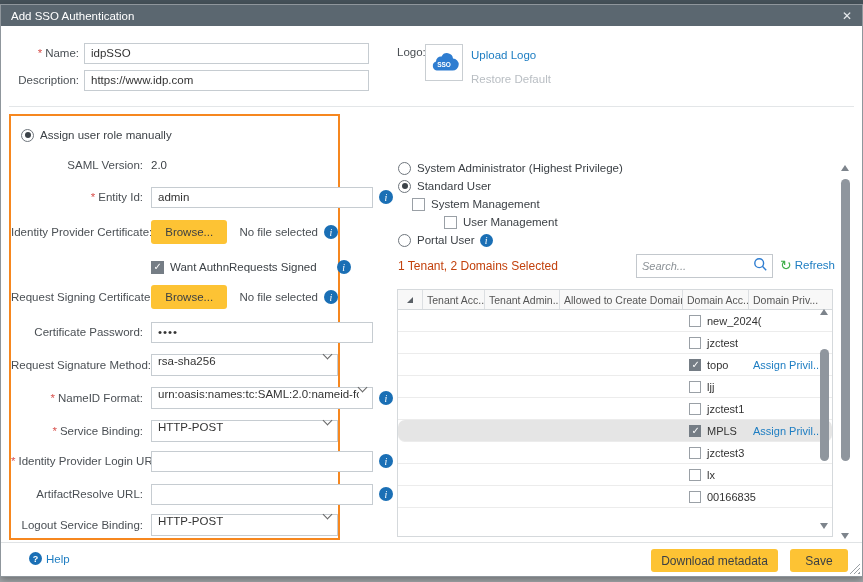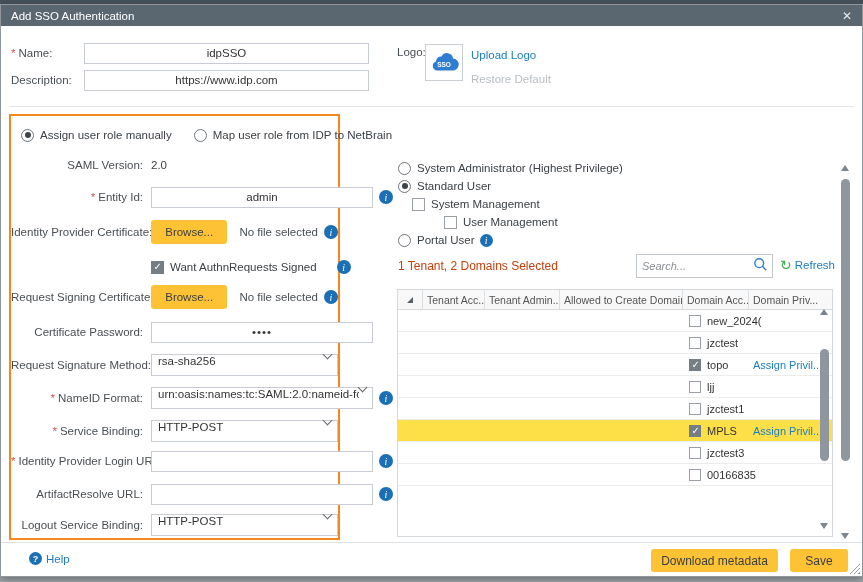--- a/index.html
+++ b/index.html
@@ -15,25 +15,25 @@
     background:#fff; border:1px solid #8f969c; box-shadow:0 3px 8px rgba(0,0,0,.35);
   }
   .titlebar {
     position:absolute; left:0; top:0; right:0; height:21px; background:#5b6770;
     color:#fff; display:flex; align-items:center; padding:0 10px; font-size:11.5px;
   }
   .titlebar .close { margin-left:auto; cursor:pointer; font-size:12px; color:#e8ebee; }
 
   
   .hrow { position:absolute; display:flex; align-items:center; height:22px; }
-  .hlabel { text-align:left; color:#4a4f54; font-size:11.5px; white-space:nowrap; }
+  .hlabel { text-align:right; color:#4a4f54; font-size:11.5px; white-space:nowrap; }
   .req { color:#d9534f; margin-right:3px; }
   .tinput {
     height:21px; border:1px solid #c6ccd1; background:#fff; color:#333;
-    font-size:11.5px; padding:0 6px; font-family:inherit; outline:none;text-align:center;
+    font-size:11.5px; padding:0 6px; font-family:inherit; outline:none;
   }
   .logo-box {
     position:absolute; left:424px; top:39px; width:38px; height:37px;
     border:1px solid #c9ced2; display:flex; align-items:center; justify-content:center; background:#fff;
   }
   .link { color:#1d7dc2; cursor:pointer; font-size:11.5px; text-decoration:none; }
   .disabled-link { color:#b9bec3; font-size:11.5px; }
   .divider-top { position:absolute; left:8px; right:8px; top:101px; border-top:1px solid #e3e6e8; }
 
   
@@ -87,21 +87,21 @@
 
   
   .grid { position:absolute; left:396px; top:284px; width:436px; height:248px; border:1px solid #d5d9dc; background:#fff; }
   .g-head { display:grid; grid-template-columns:25px 62px 75px 123px 66px 1fr; height:20px;
     background:#f8f8f8; border-bottom:1px solid #d5d9dc; }
   .g-head > div { border-right:1px solid #dcdfe2; font-size:10.5px; color:#555;
     display:flex; align-items:center; padding:0 4px; white-space:nowrap; overflow:hidden; }
   .g-head > div:last-child { border-right:none; }
   .g-row { display:grid; grid-template-columns:25px 62px 75px 123px 66px 1fr; height:22px;
     border-bottom:1px solid #ececec; align-items:center; }
-  .g-row.hl { background:#fde047; }
+  .g-row.hl { background:#e5e5e5;border-radius:7px; }
   .g-row .dcell { grid-column:5; display:flex; align-items:center; padding-left:6px; }
   .g-row .dname { font-size:11px; color:#333; white-space:nowrap; }
   .g-row .acell { grid-column:6; font-size:11px; padding-left:4px; white-space:nowrap; overflow:hidden; }
   .g-row .cbox, .t-row .cbox { width:12px; height:12px; }
   .t-row { display:grid; grid-template-columns:25px 62px 75px 123px 66px 1fr; height:26px;
     border-bottom:1px solid #ececec; align-items:center; }
   .tri-dr { width:0; height:0; border-left:8px solid transparent; border-bottom:8px solid #4a4f54; margin:0 auto; }
   .gcircle { width:11px; height:11px; border:1.5px solid #3ec48f; border-radius:50%; margin-left:18px; }
   .tname { display:flex; align-items:center; white-space:nowrap; font-size:11px; color:#333; overflow:visible; }
 
@@ -165,24 +165,20 @@
 
     <div class="divider-top"></div>
 
     <div class="left-panel">
 
       <div class="lrow" style="top:7px;">
         <span style="display:flex; align-items:center; margin-left:10px;">
           <span class="radio selected"></span>
           <span class="optlabel">Assign user role manually</span>
         </span>
-        <span style="display:flex; align-items:center; margin-left:22px;">
-          <span class="radio"></span>
-          <span class="optlabel">Map user role from IDP to NetBrain</span>
-        </span>
       </div>
 
       <div class="lrow" style="top:37px;">
         <span class="llabel">SAML Version:</span>
         <span class="optlabel">2.0</span>
       </div>
 
       <div class="lrow" style="top:69px;">
         <span class="llabel"><span class="req">*</span><span>Entity Id:</span></span>
         <span class="ctl">
@@ -365,20 +361,27 @@
       <div class="g-row">
         <div class="dcell">
             <span class="cbox"></span>
             <span class="dname">jzctest3</span>
           </div>
         <div class="acell link"></div>
       </div>
       <div class="g-row">
         <div class="dcell">
             <span class="cbox"></span>
+            <span class="dname">lx</span>
+          </div>
+        <div class="acell link"></div>
+      </div>
+      <div class="g-row">
+        <div class="dcell">
+            <span class="cbox"></span>
             <span class="dname">00166835</span>
           </div>
         <div class="acell link"></div>
       </div>
 
     </div>
 
     <div class="sb sb-inner">
       <span class="arr up"></span>
       <span class="thumb"></span>

